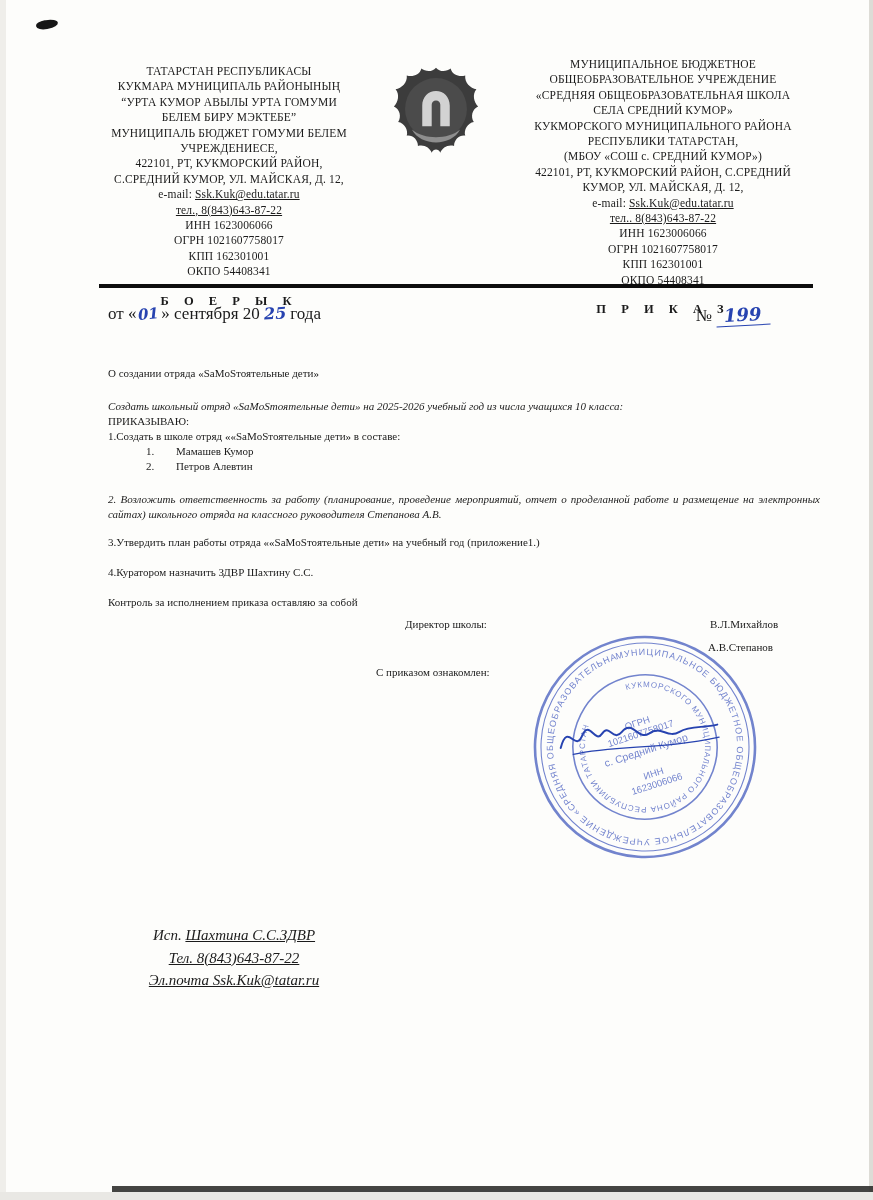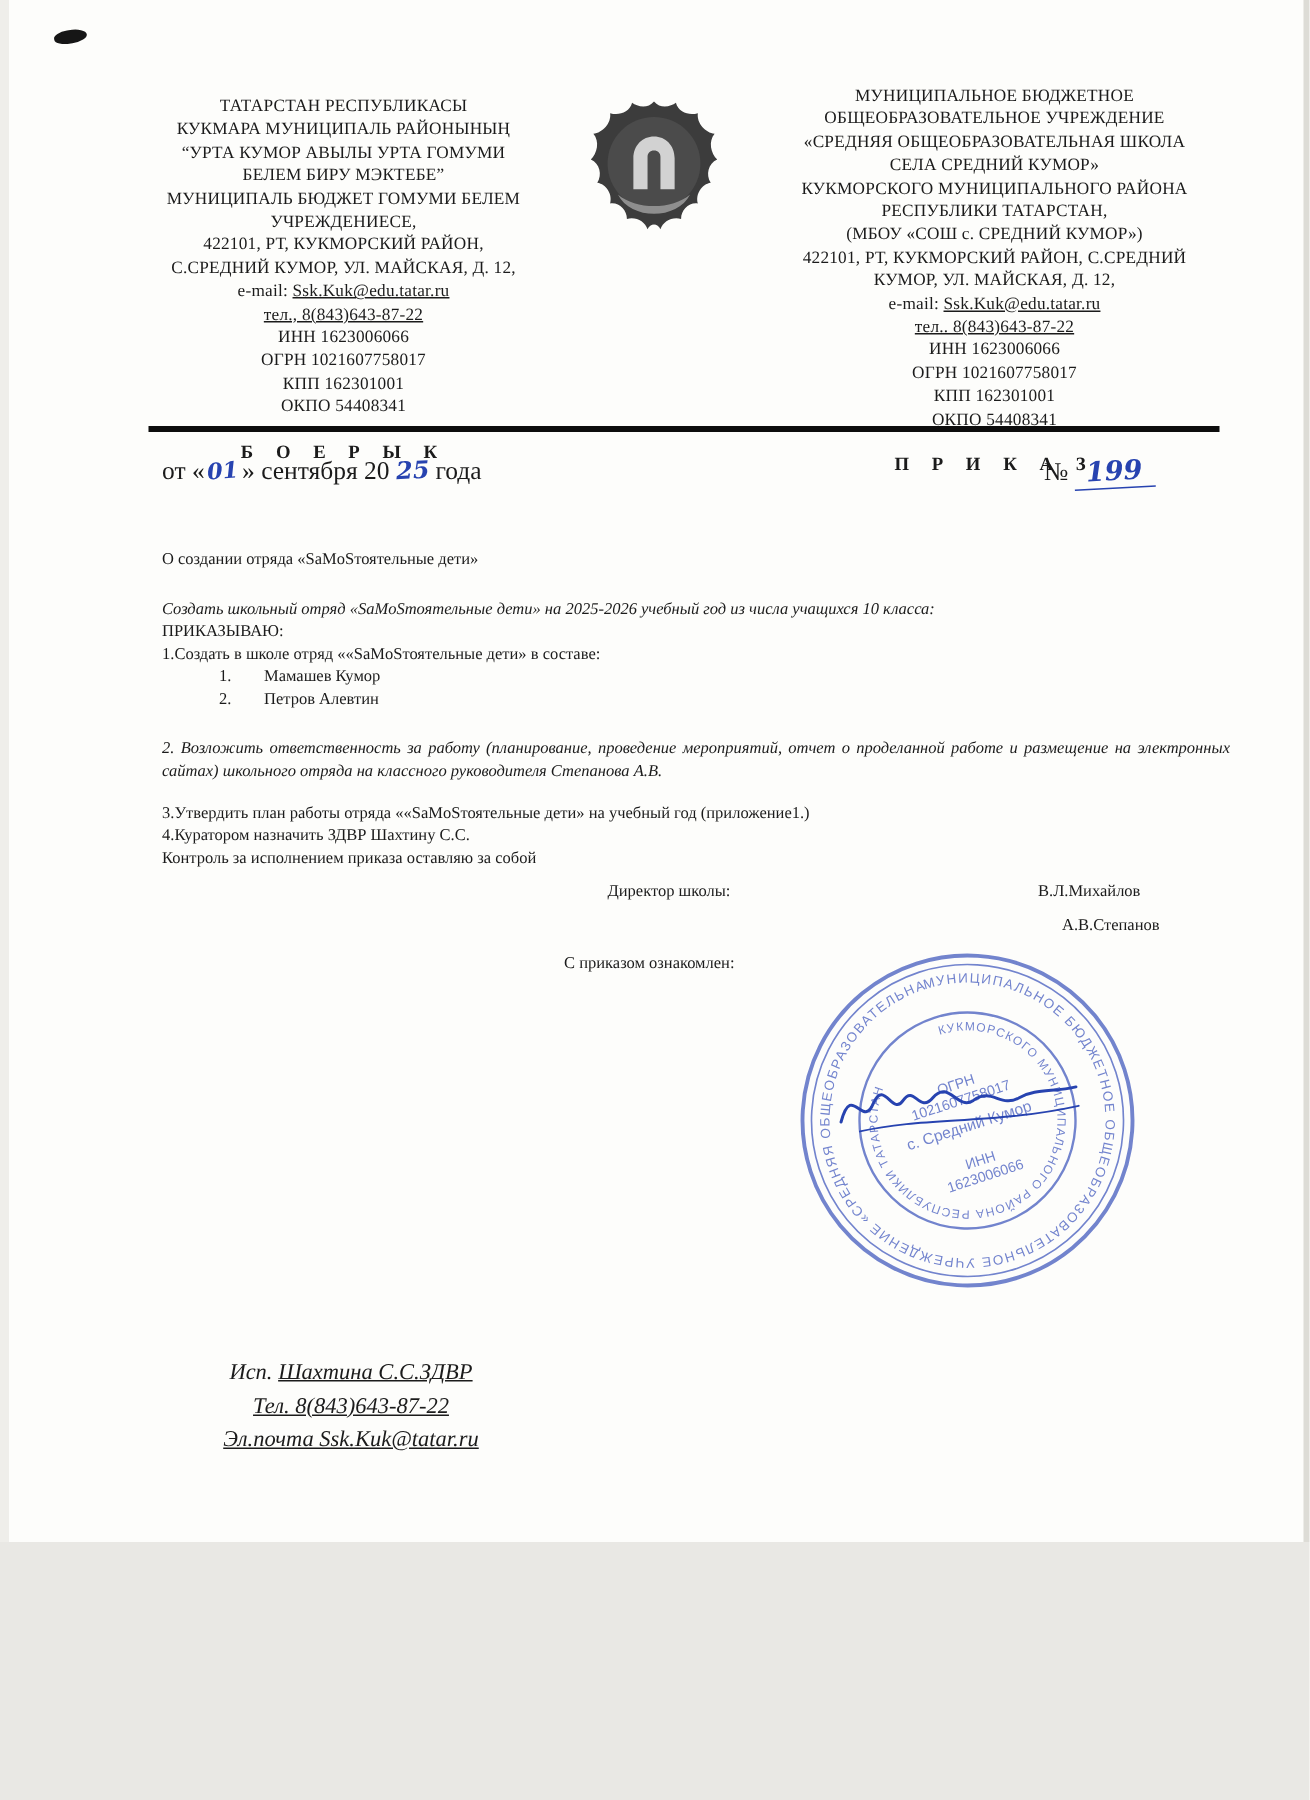--- a/index.html
+++ b/index.html
@@ -1,16 +1,16 @@
 <!DOCTYPE html>
 <html><head>
 <meta charset="utf-8">
 <style>
   html,body{margin:0;padding:0;background:#e9e8e4;}
-  .page{position:relative;width:873px;height:1028px;background:#fdfdfb;
+  .page{position:relative;width:873px;height:1192px;background:#fdfdfb;
         font-family:"Liberation Serif",serif;color:#1b1b1b;overflow:hidden;margin:0 auto;}
   
   .edge-left{position:absolute;left:0;top:0;width:6px;height:100%;background:#efeeea;}
   .edge-right{position:absolute;right:0;top:0;width:4px;height:100%;background:#dddcd6;}
   .blob{position:absolute;left:36px;top:20px;width:22px;height:9px;background:#161616;
         border-radius:45% 55% 50% 50%;transform:rotate(-10deg);}
   .bottom-strip{position:absolute;left:112px;top:1186px;width:761px;height:6px;background:#30302e;opacity:.9;}
 
   
   .lh{position:absolute;text-align:center;font-size:11.5px;line-height:1.34;letter-spacing:.15px;}
@@ -29,39 +29,39 @@
   .pen{font-family:"DejaVu Serif",serif;font-style:italic;font-weight:bold;color:#2743b0;}
   .pen.day{display:inline-block;transform:rotate(-5deg);font-size:15px;padding:0 2px;}
   .pen.year{display:inline-block;font-size:16px;margin-left:4px;transform:rotate(-3deg);}
   .pen.number{display:inline-block;font-size:18px;padding:0 8px;border-bottom:1.5px solid #2743b0;transform:rotate(-3deg);}
 
   
   .body{position:absolute;left:108px;top:366px;width:712px;font-size:11px;line-height:1.36;}
   .jt{text-align:justify;}
   .g1{margin-top:18px;font-style:italic;}
   .g2{margin-top:13px;}
-  .g3{}
+  .g3{margin-top:15px;}
   .list{margin-left:38px;}
   .member{display:flex;gap:12px;}
   .member .num{width:18px;}
 
   .sigrow{position:relative;height:23px;}
   .sigrow.first{margin-top:8px;text-align:center;}
   .s1l{position:absolute;left:297px;}
-  .s1n{position:absolute;left:584px;}
+  .s1n{position:absolute;left:602px;}
   .s2l{position:absolute;left:268px;margin-top:25px;}
   .s2n{position:absolute;left:600px;}
 
   
   .stamp{position:absolute;left:528px;top:630px;width:234px;height:234px;opacity:.72;
          mix-blend-mode:multiply;transform:rotate(-18deg);}
   .autograph{position:absolute;left:548px;top:712px;width:182px;height:54px;}
 
   
-  .footer{position:absolute;left:136px;top:904px;width:196px;text-align:center;
+  .footer{position:absolute;left:136px;top:924px;width:196px;text-align:center;
           font-style:italic;font-size:15px;line-height:1.5;}
 </style>
 </head>
 <body>
 
 <div class="page">
 
   <div class="edge-left"></div>
   <div class="edge-right"></div>
   <div class="blob"></div>

